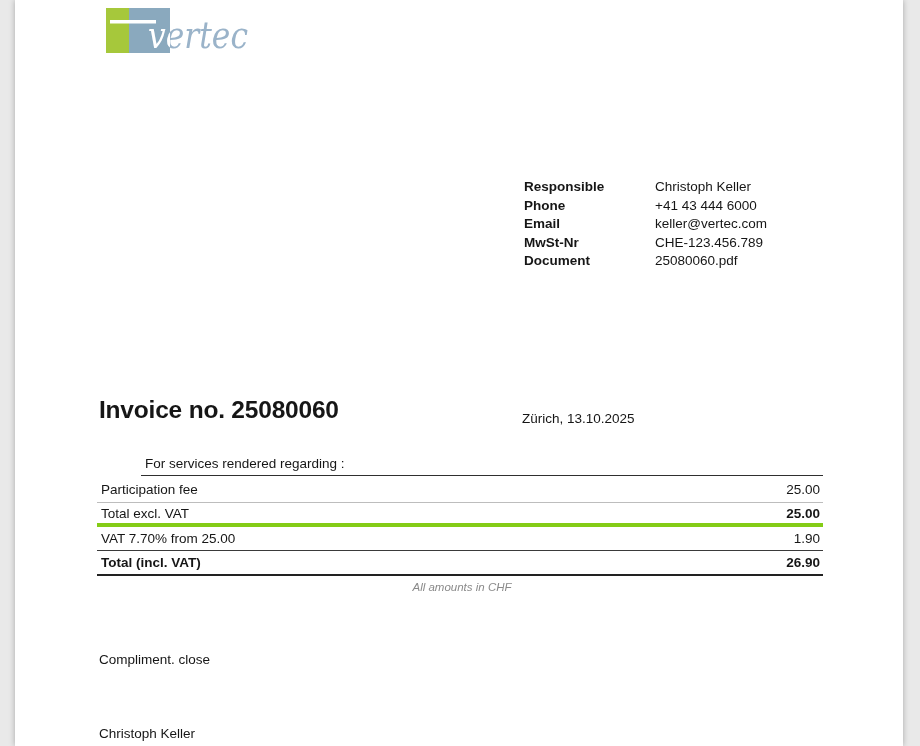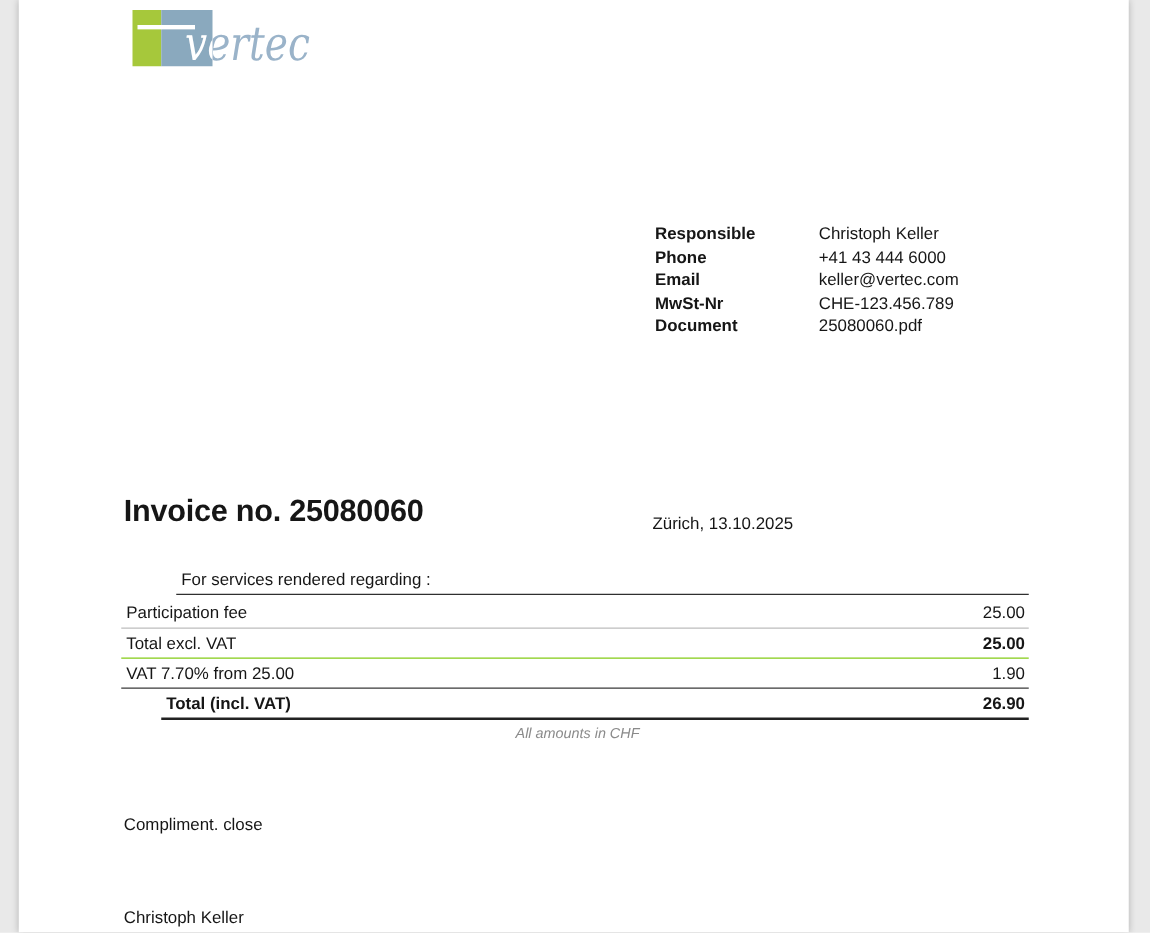--- a/index.html
+++ b/index.html
@@ -45,23 +45,23 @@
     border-bottom: 1px solid #2f2f2f;
     margin-left: 44px;
   }
   .t-row {
     display: flex; align-items: center; justify-content: space-between;
     padding-left: 4px; padding-right: 3px; gap: 38px;
   }
   .t-row .cell-label { text-align: left; }
   .t-row .cell-value { text-align: right; }
   .row-1 { height: 27px; border-bottom: 1px solid #bdbdbd; }
-  .row-2 { height: 24px; border-bottom: 1px solid #84cc16; }
+  .row-2 { height: 24px; border-bottom: 4px solid #84cc16; }
   .row-3 { height: 24px; border-bottom: 1px solid #3a3a3a; }
-  .row-4 { height: 25px; border-bottom: 2px solid #222222; margin-left: 32px; }
+  .row-4 { height: 25px; border-bottom: 2px solid #222222; }
   .bold { font-weight: bold; }
   .t-note { margin-top: 5px; padding-left: 4px; font-size: 11.5px; font-style: italic; color: #8a8a8a; text-align: center; }
 
   .compliment { position: absolute; left: 84px; top: 652px; }
   .signature { position: absolute; left: 84px; top: 726px; }
 </style>
 </head>
 <body>
 
 <div class="viewer">

